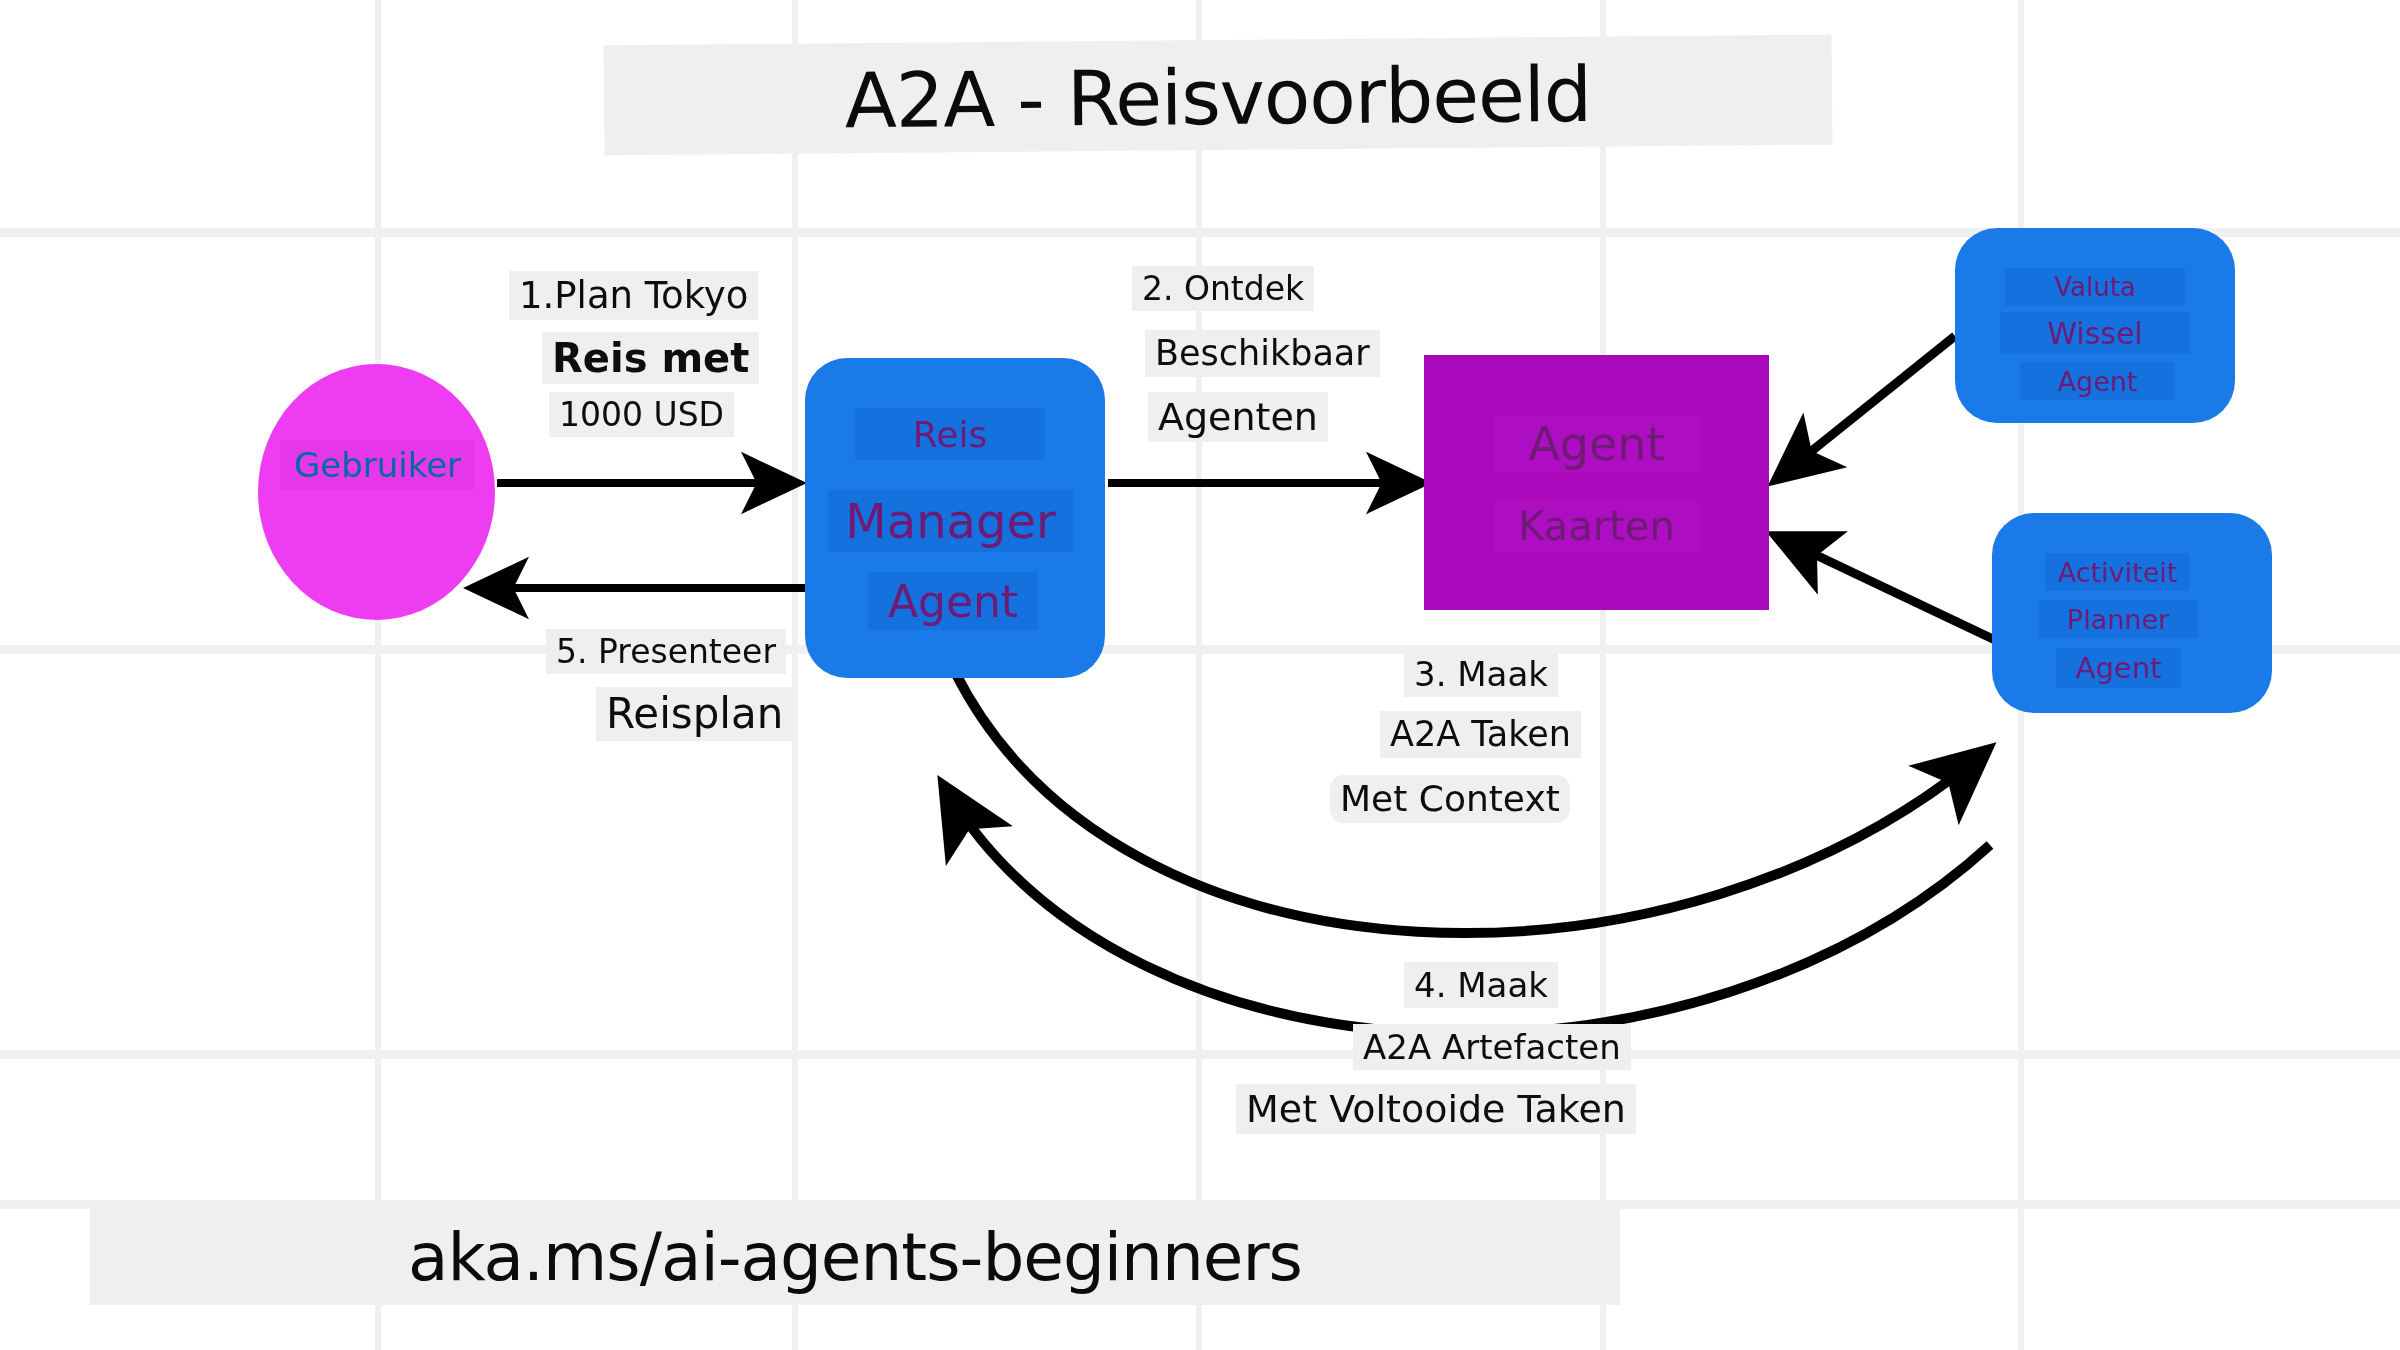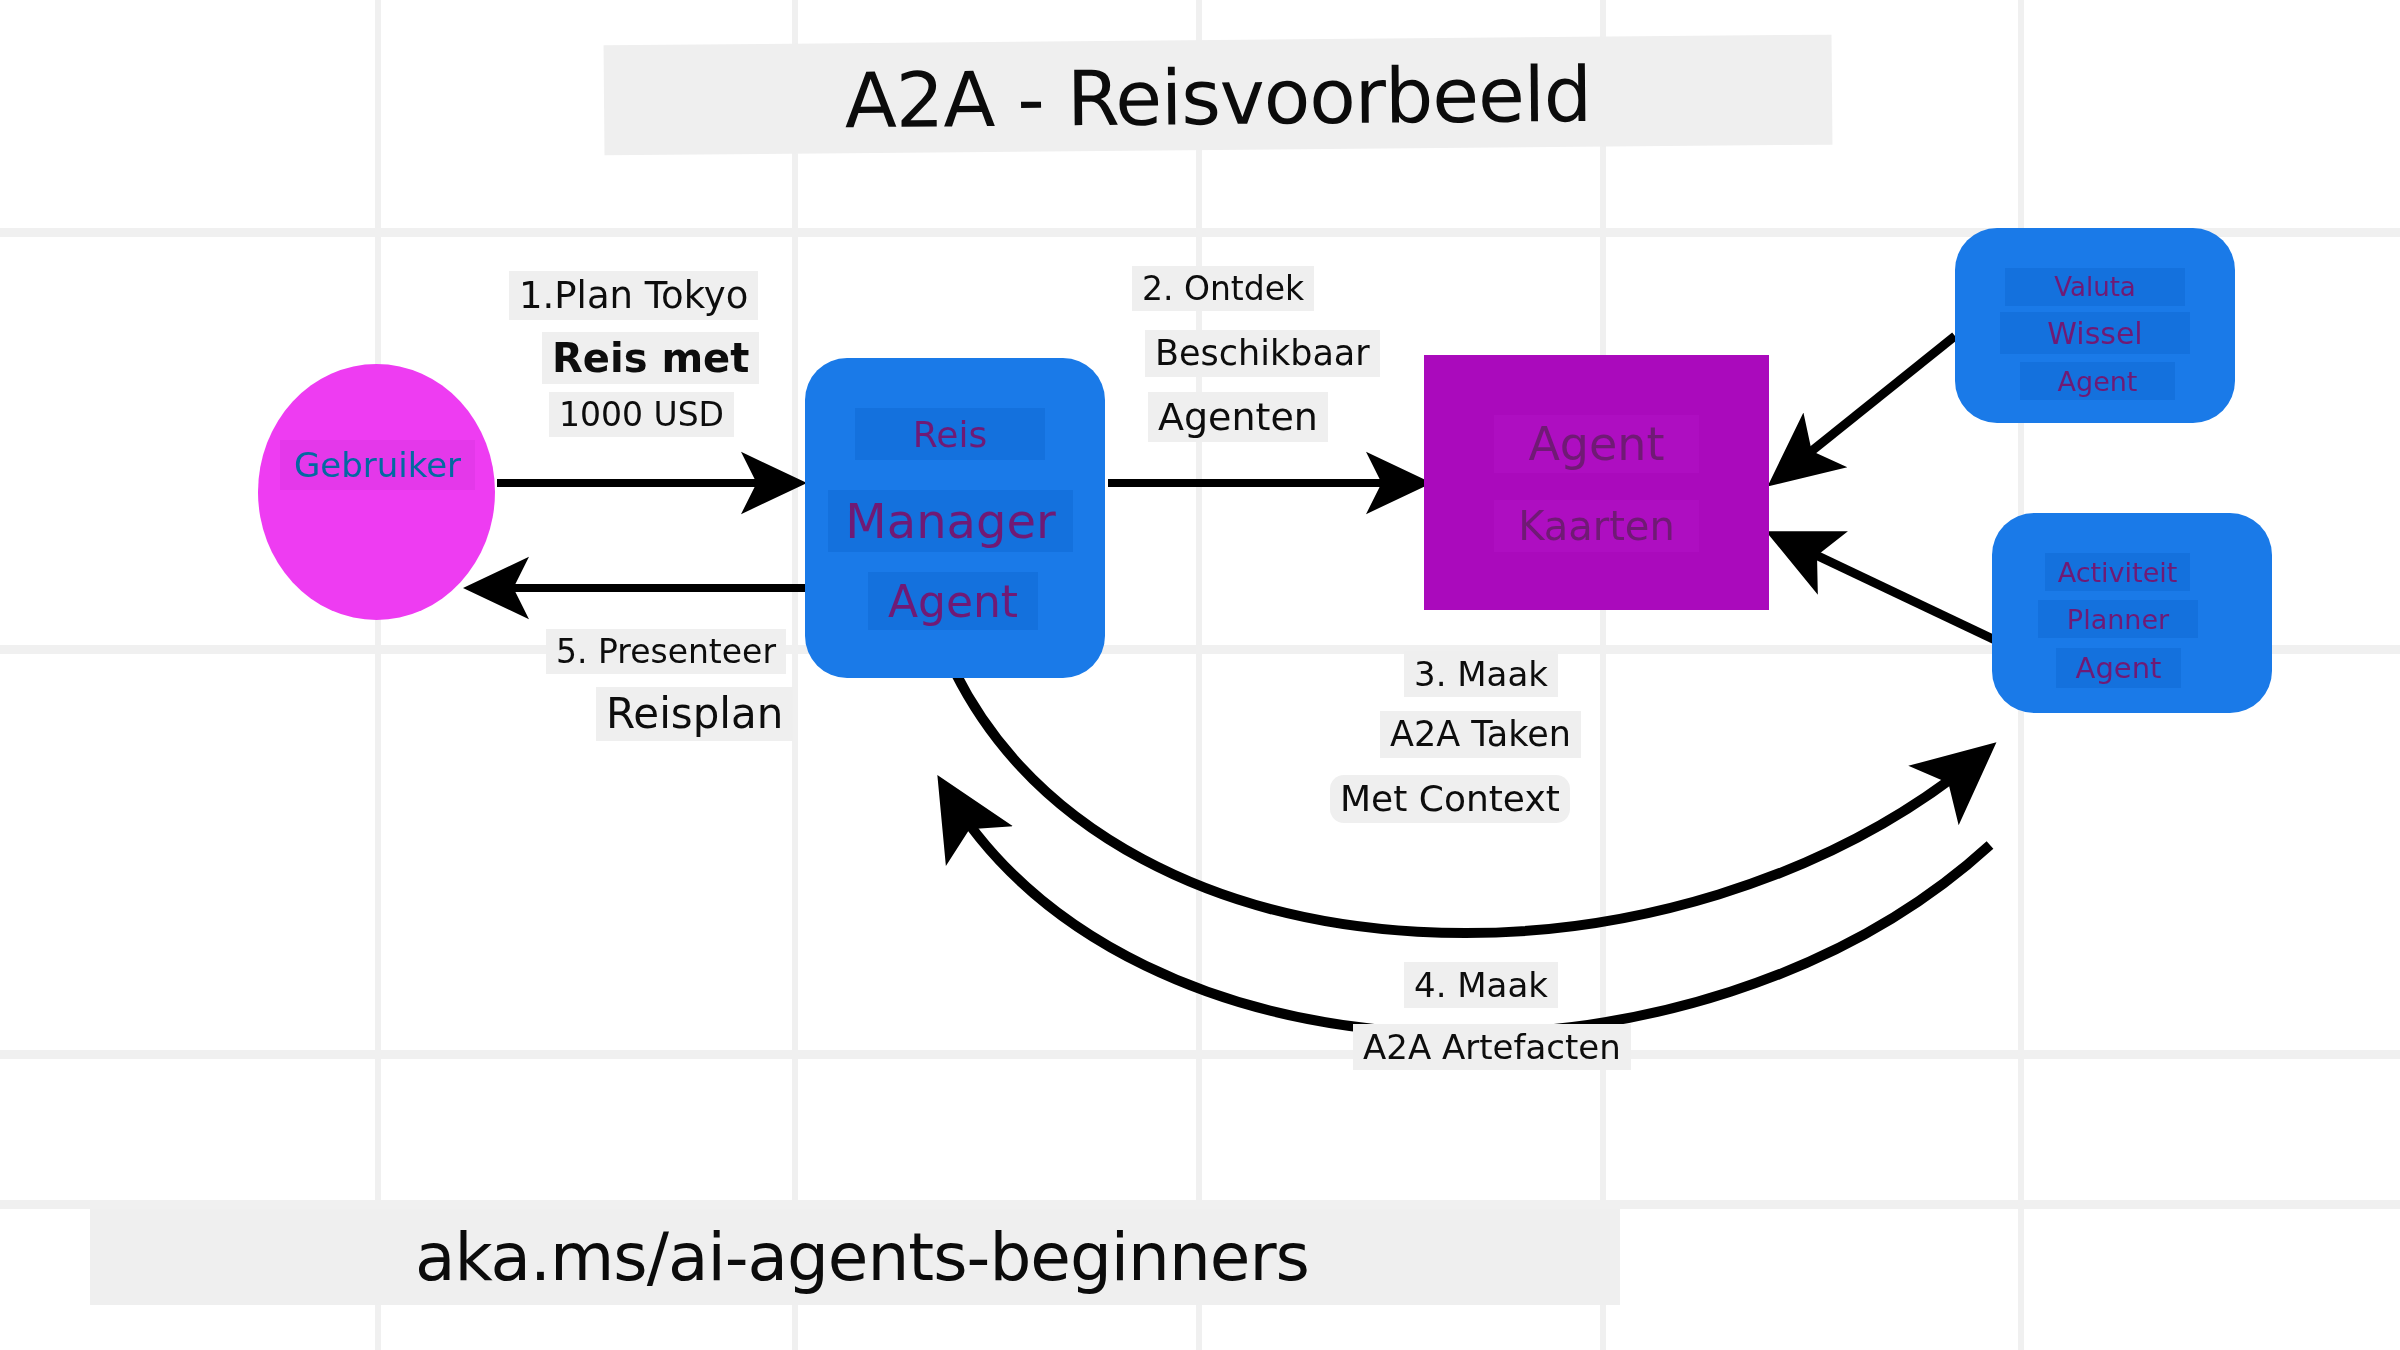--- a/index.html
+++ b/index.html
@@ -25,21 +25,21 @@
       background:#efefef;transform:rotate(-0.5deg);}
   #title-text{position:absolute;left:604px;top:50px;width:1228px;height:95px;
       display:flex;align-items:center;justify-content:center;
       font-family:"DejaVu Sans",sans-serif;font-size:76px;font-weight:400;
       color:#0b0b0b;transform:rotate(-0.5deg);letter-spacing:-1px;}
 
   
   #url-banner{position:absolute;left:90px;top:1209px;width:1530px;height:96px;background:#efefef;}
   #url-text{position:absolute;left:90px;top:1209px;width:1530px;height:96px;
       display:flex;align-items:center;justify-content:center;
-      font-size:66px;color:#0b0b0b;letter-spacing:-1px;margin-left:7px;}
+      font-size:66px;color:#0b0b0b;letter-spacing:-1px;}
 
   
   #user-node{position:absolute;left:258px;top:364px;width:237px;height:256px;
       background:#ee3cf2;border-radius:50%;}
   #user-label{position:absolute;left:280px;top:440px;width:195px;height:50px;
       display:flex;align-items:center;justify-content:center;
       background:rgba(215,50,225,0.45);color:#0369a1;font-size:34px;}
 
   .rrect{position:absolute;border-radius:42px;background:#1a7ae8;}
   .srect{position:absolute;background:#aa0abc;}
@@ -161,20 +161,21 @@
   <div id="s2a" class="chip">2. Ontdek</div>
   <div id="s2b" class="chip">Beschikbaar</div>
   <div id="s2c" class="chip">Agenten</div>
 
   <div id="s3a" class="chip">3. Maak</div>
   <div id="s3b" class="chip">A2A Taken</div>
   <div id="s3c" class="chip">Met Context</div>
 
   <div id="s4a" class="chip">4. Maak</div>
   <div id="s4b" class="chip">A2A Artefacten</div>
+  <div id="s4c" class="chip">Met Voltooide Taken</div>
 
   <div id="s5a" class="chip">5. Presenteer</div>
   <div id="s5b" class="chip">Reisplan</div>
 
   <div id="url-banner"></div>
   <div id="url-text">aka.ms/ai-agents-beginners</div>
 
 </div>
 
 </body></html>

